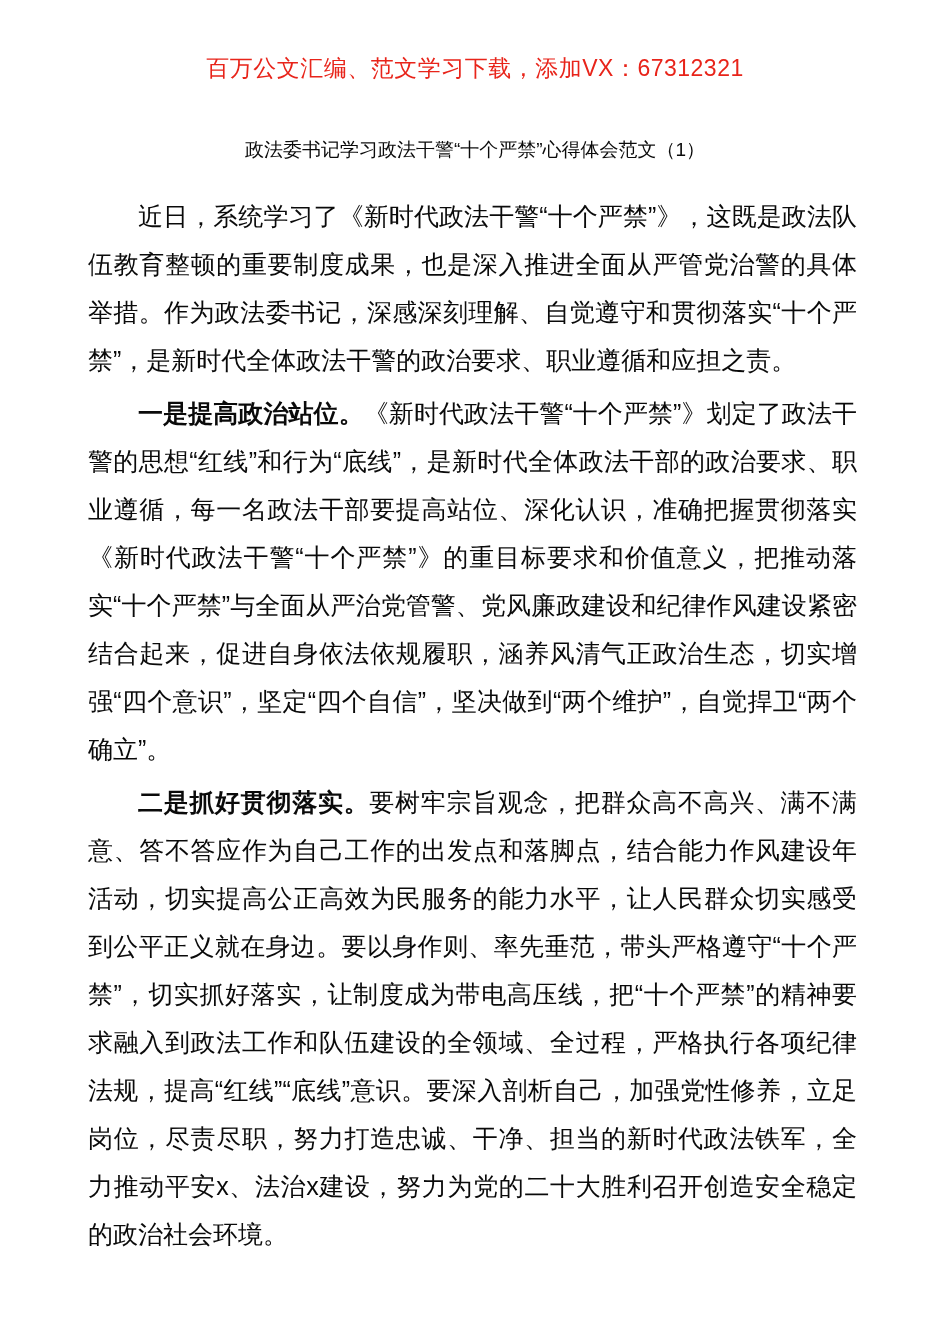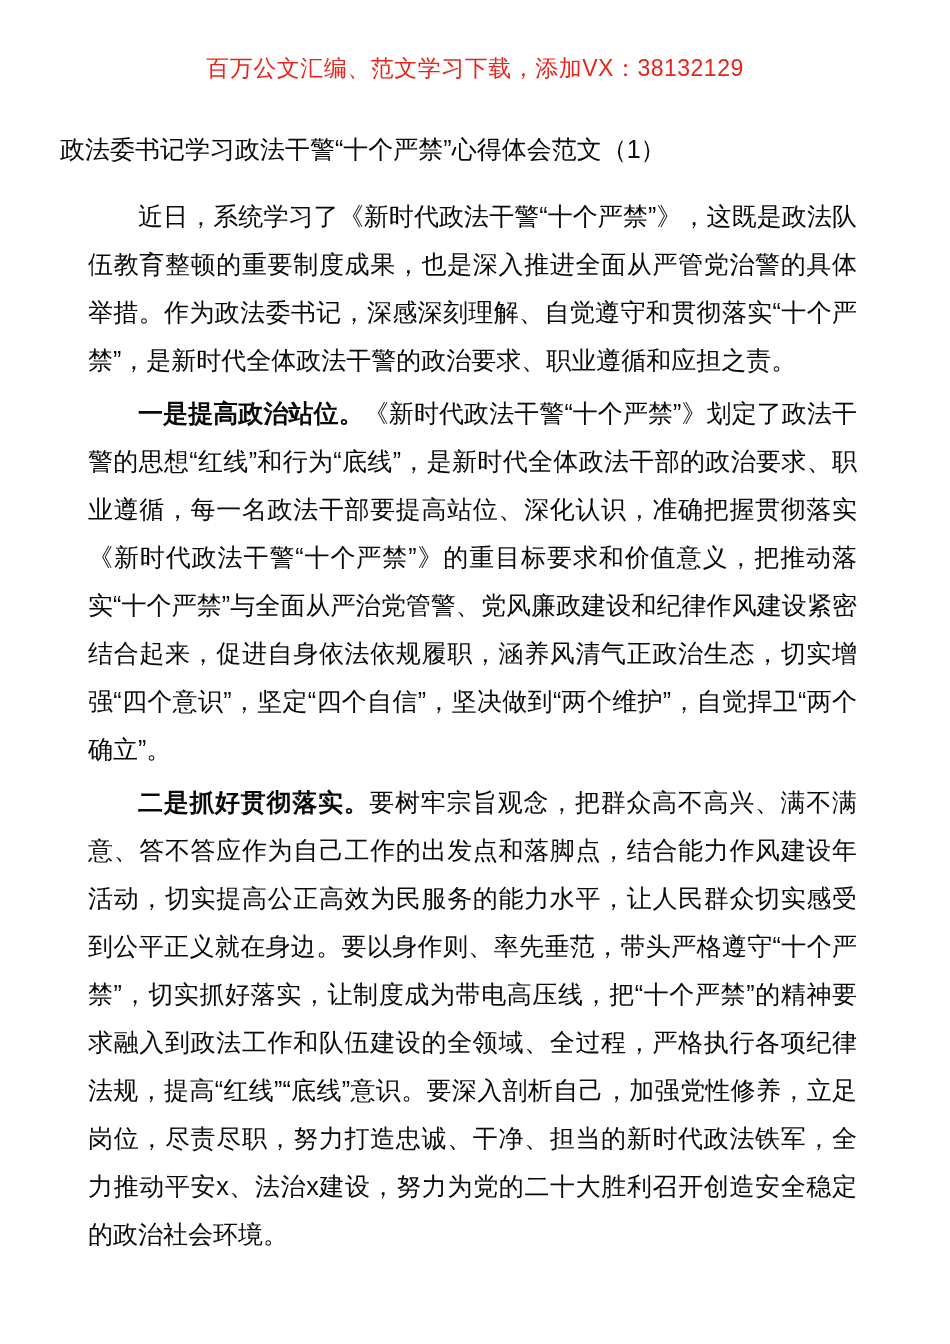--- a/index.html
+++ b/index.html
@@ -21,22 +21,22 @@
     padding-top: 53px;
     text-align: center;
     font-size: 23px;
     line-height: 30px;
     color: #e8241a;
     font-weight: 400;
     letter-spacing: 0.5px;
   }
   .doc-title {
     margin: 49px 60px 0;
-    text-align: left;
-    font-size: 25px;
+    text-align: center;
+    font-size: 19px;
     line-height: 35px;
     font-weight: 500;
     color: #0a0a0a;
   }
   .content {
     margin: 25px 88px 0;
     font-size: 25px;
     line-height: 48px;
     color: #0a0a0a;
     text-align: justify;
@@ -48,21 +48,21 @@
   }
   .lead {
     font-weight: 700;
   }
 </style>
 </head>
 <body>
 
 <div class="page">
 
-  <div class="notice">百万公文汇编、范文学习下载，添加VX：38132129</div>
+  <div class="notice">百万公文汇编、范文学习下载，添加VX：67312321</div>
 
   <h1 class="doc-title">政法委书记学习政法干警“十个严禁”心得体会范文（1）</h1>
 
   <div class="content">
 
     <p><span class="lead"></span><span>近日，系统学习了《新时代政法干警“十个严禁”》，这既是政法队伍教育整顿的重要制度成果，也是深入推进全面从严管党治警的具体举措。作为政法委书记，深感深刻理解、自觉遵守和贯彻落实“十个严禁”，是新时代全体政法干警的政治要求、职业遵循和应担之责。</span></p>
 
     <p><span class="lead">一是提高政治站位。</span><span>《新时代政法干警“十个严禁”》划定了政法干警的思想“红线”和行为“底线”，是新时代全体政法干部的政治要求、职业遵循，每一名政法干部要提高站位、深化认识，准确把握贯彻落实《新时代政法干警“十个严禁”》的重目标要求和价值意义，把推动落实“十个严禁”与全面从严治党管警、党风廉政建设和纪律作风建设紧密结合起来，促进自身依法依规履职，涵养风清气正政治生态，切实增强“四个意识”，坚定“四个自信”，坚决做到“两个维护”，自觉捍卫“两个确立”。</span></p>
 
     <p><span class="lead">二是抓好贯彻落实。</span><span>要树牢宗旨观念，把群众高不高兴、满不满意、答不答应作为自己工作的出发点和落脚点，结合能力作风建设年活动，切实提高公正高效为民服务的能力水平，让人民群众切实感受到公平正义就在身边。要以身作则、率先垂范，带头严格遵守“十个严禁”，切实抓好落实，让制度成为带电高压线，把“十个严禁”的精神要求融入到政法工作和队伍建设的全领域、全过程，严格执行各项纪律法规，提高“红线”“底线”意识。要深入剖析自己，加强党性修养，立足岗位，尽责尽职，努力打造忠诚、干净、担当的新时代政法铁军，全力推动平安x、法治x建设，努力为党的二十大胜利召开创造安全稳定的政治社会环境。</span></p>

